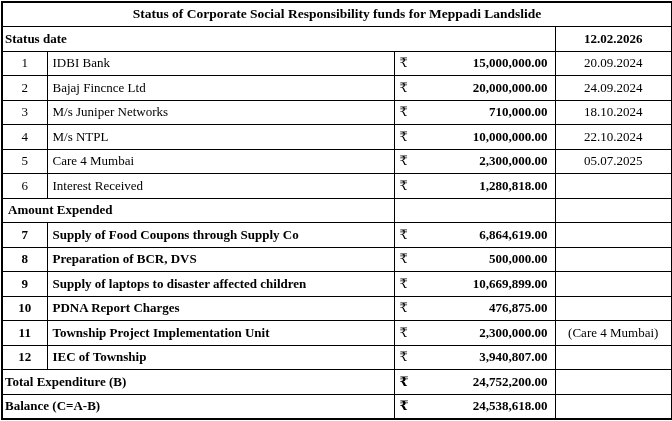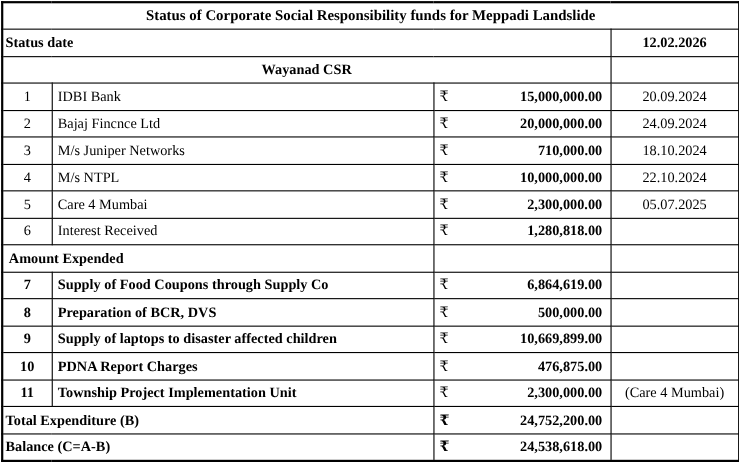--- a/index.html
+++ b/index.html
@@ -60,24 +60,20 @@
         <tr>
     <td colspan="4" class="b c title-cell">Status of Corporate Social Responsibility funds for Meppadi Landslide</td>
   </tr>
 
   <tr>
     <td colspan="3" class="b r pad-r">Status date</td>
     <td class="b c">12.02.2026</td>
   </tr>
 
 
-  <tr>
-    <td colspan="3" class="b c">Wayanad CSR</td>
-    <td></td>
-  </tr>
 
 
   <tr>
     <td class="c">1</td>
     <td class="l pad-l">IDBI Bank</td>
     <td>
             <div class="amt">
               <span class="cur">₹</span>
               <span class="val">15,000,000.00</span>
             </div>
@@ -194,20 +190,31 @@
   <tr>
     <td class="b c">11</td>
     <td class="b l pad-l">Township Project Implementation Unit</td>
     <td>
             <div class="amt">
               <span class="cur">₹</span>
               <span class="val">2,300,000.00</span>
             </div>
           </td>
     <td class="c">(Care 4 Mumbai)</td>
+  </tr>
+  <tr>
+    <td class="b c">12</td>
+    <td class="b l pad-l">IEC of Township</td>
+    <td>
+            <div class="amt">
+              <span class="cur">₹</span>
+              <span class="val">3,940,807.00</span>
+            </div>
+          </td>
+    <td class="c"></td>
   </tr>
 
   <tr>
     <td colspan="2" class="b r pad-r">Total Expenditure (B)</td>
     <td class="b">
             <div class="amt">
               <span class="cur">₹</span>
               <span class="val">24,752,200.00</span>
             </div>
           </td>

